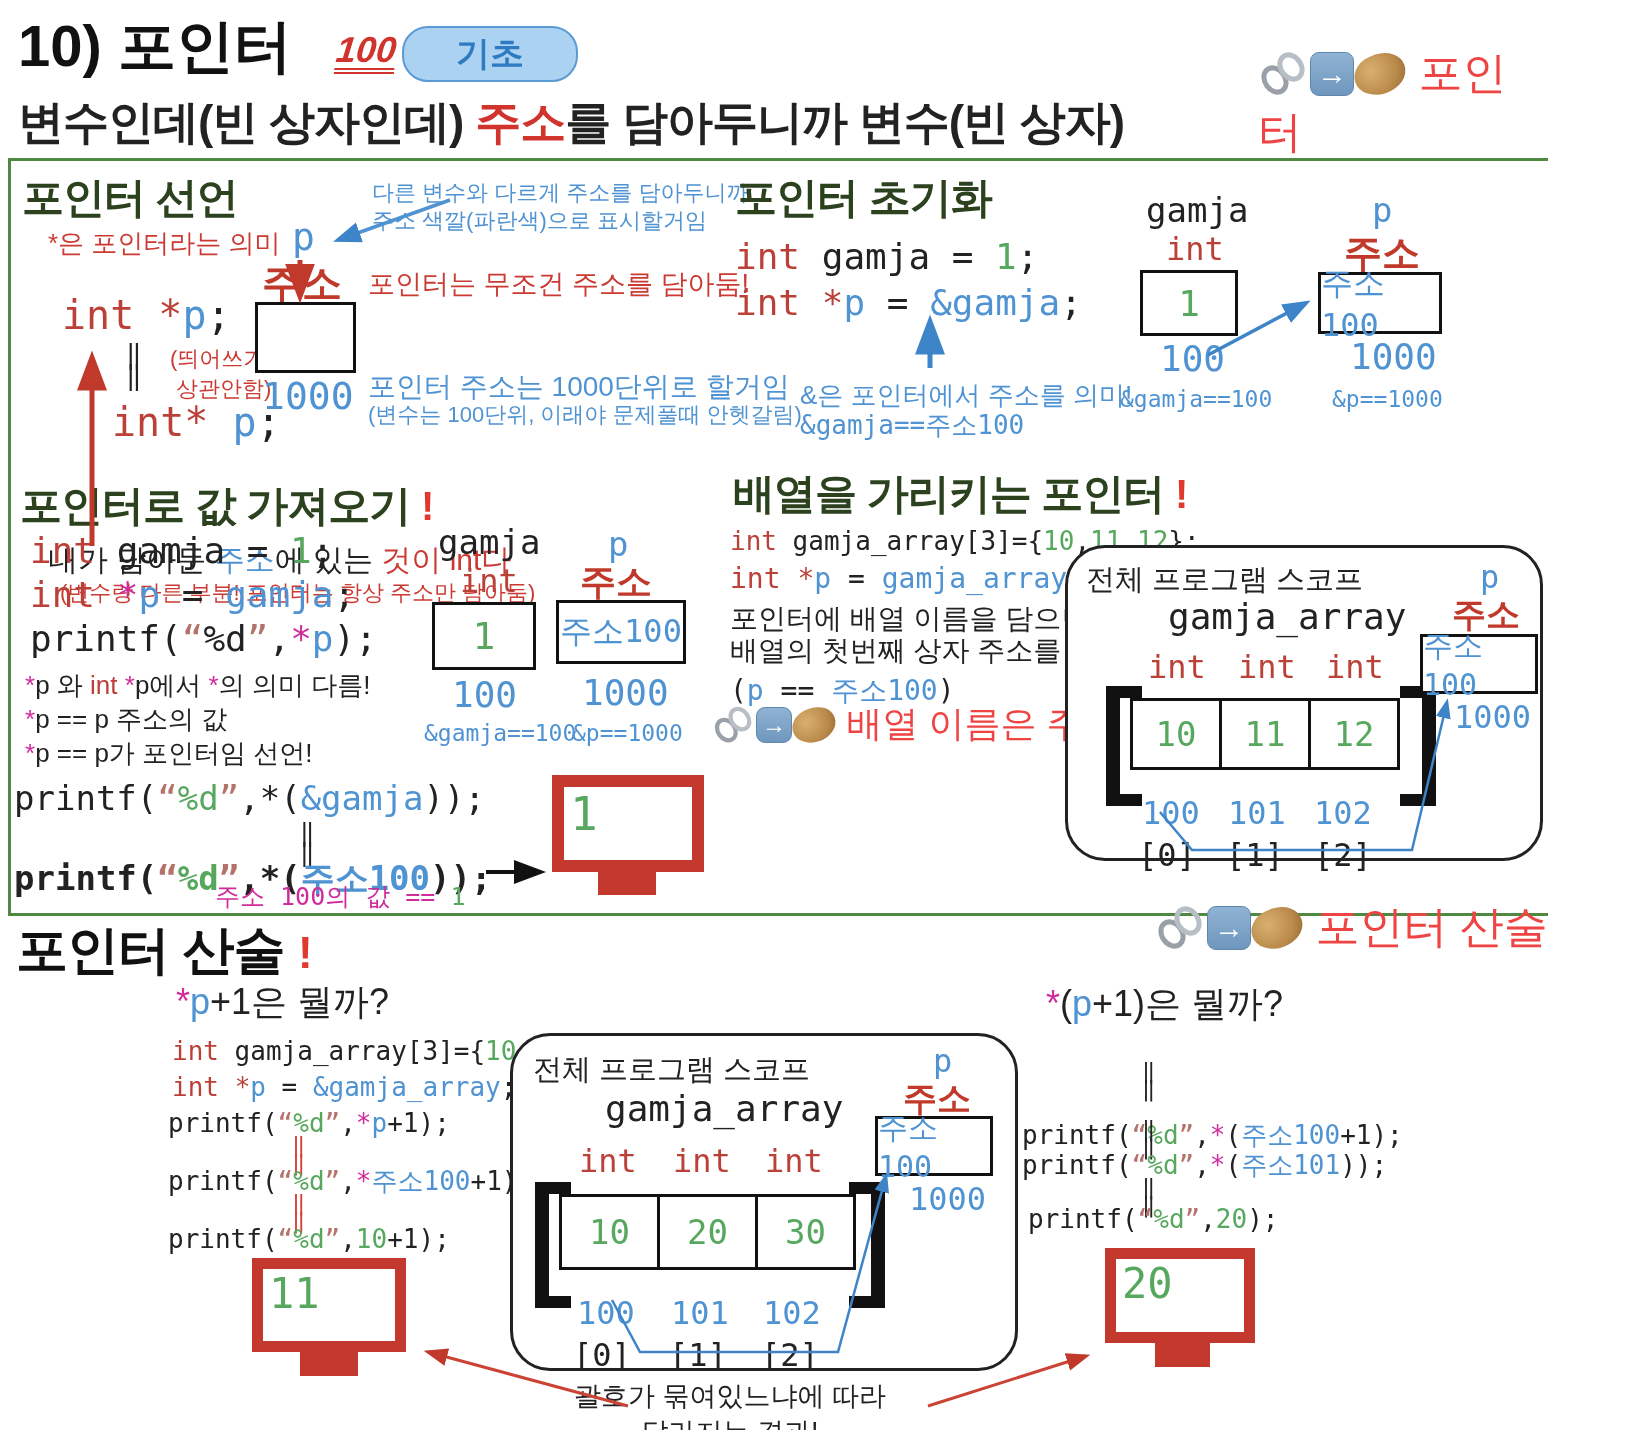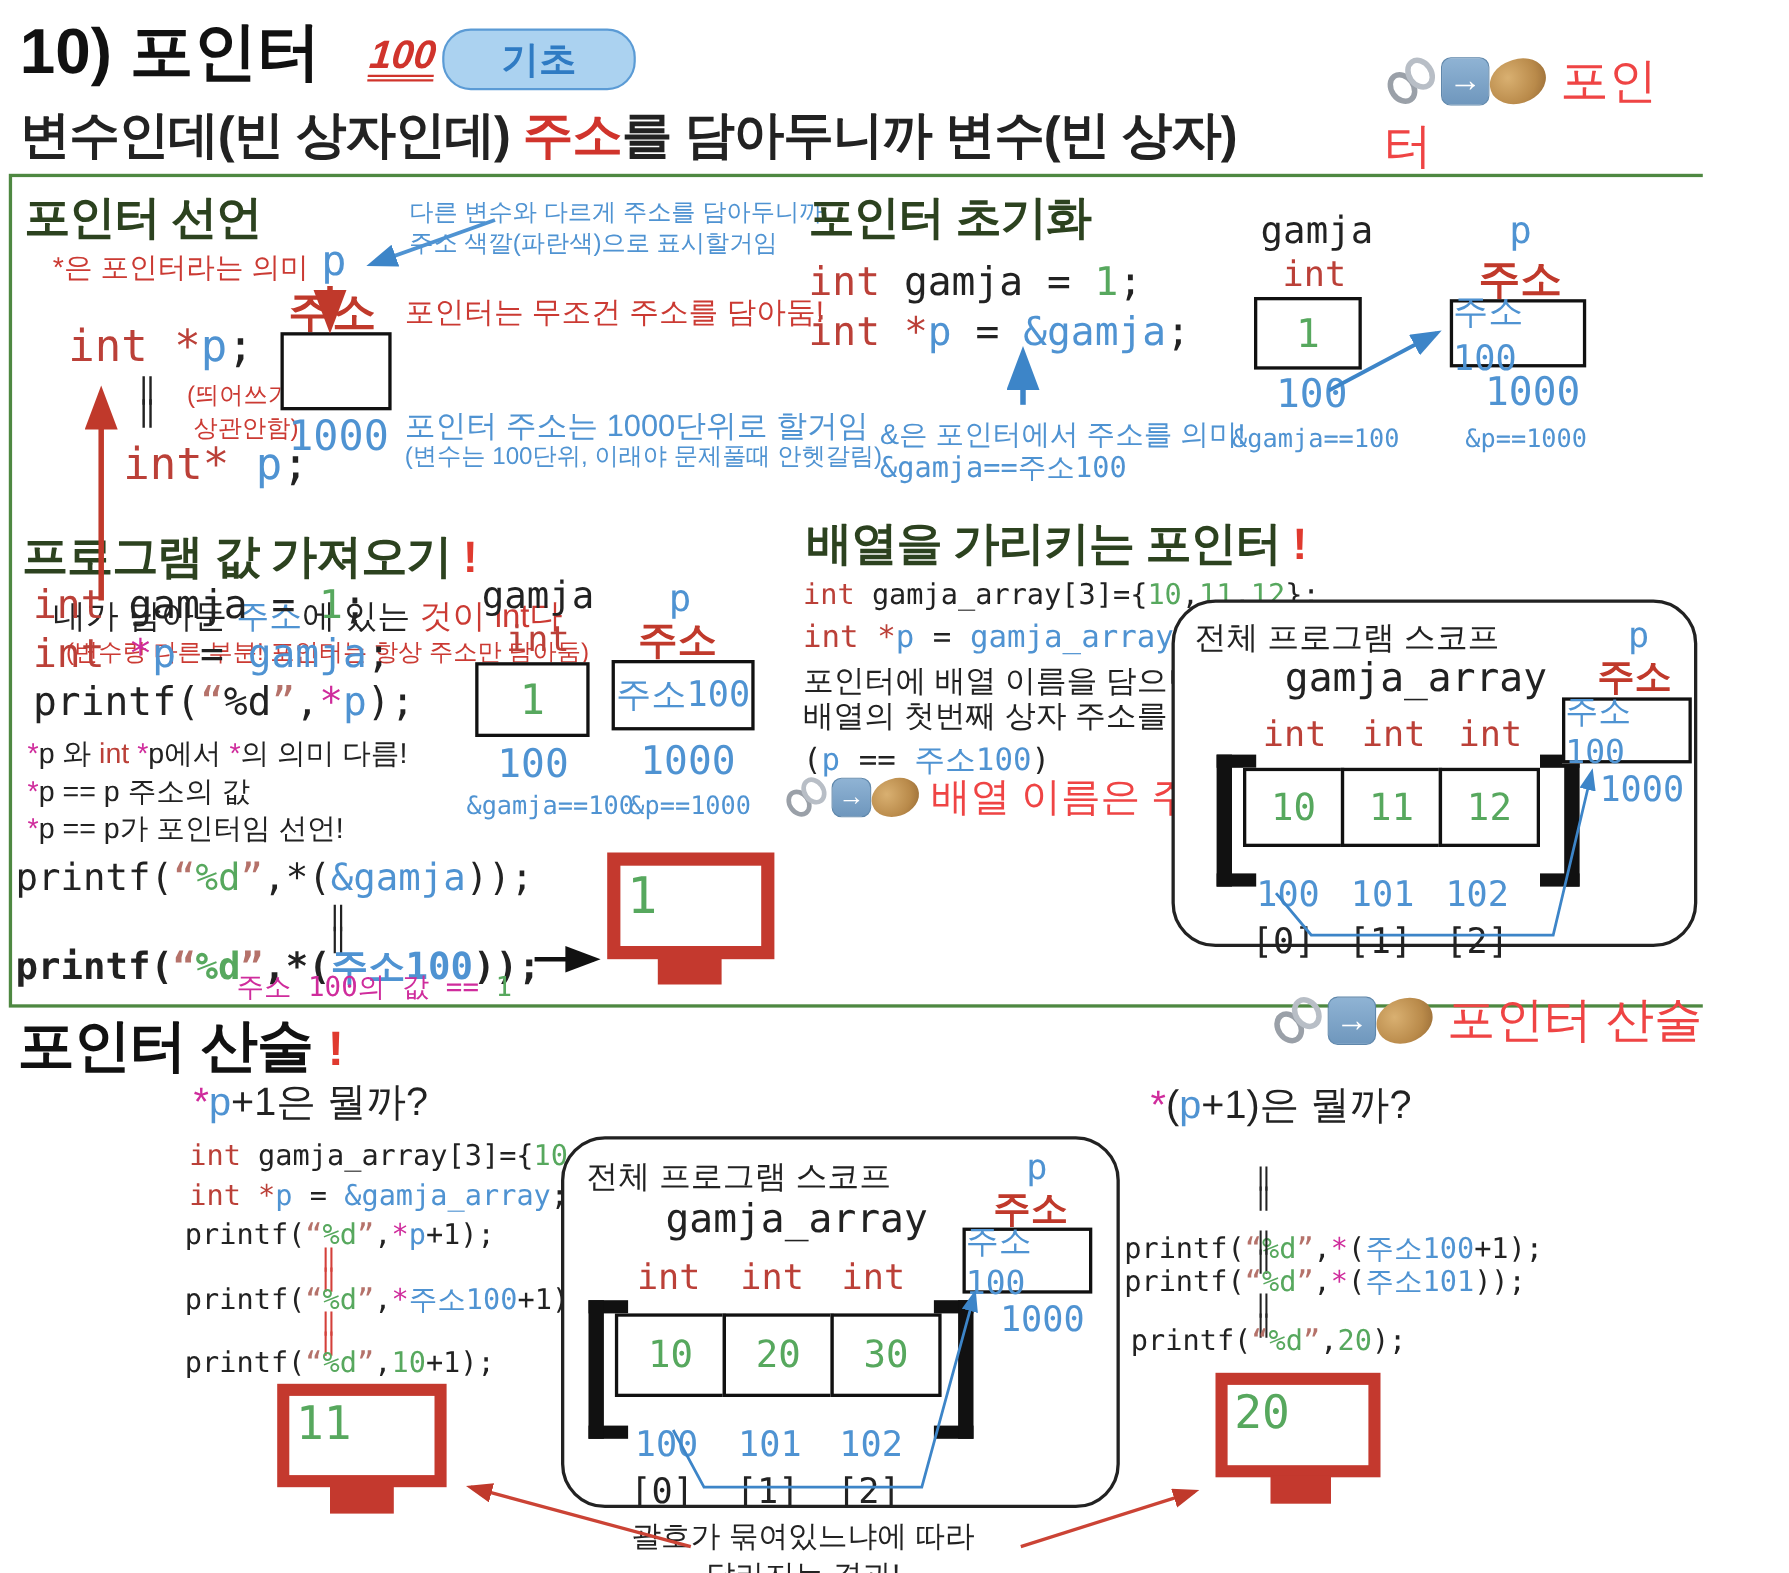--- a/index.html
+++ b/index.html
@@ -74,21 +74,21 @@
   <div class="abs mono blue" style="left:292px;top:215px;font-size:38px;">p</div>
   <div class="abs bold" style="left:262px;top:256px;font-size:40px;color:#c0392b;">주소</div>
   <div class="box" style="left:255px;top:302px;width:95px;height:65px;"></div>
   <div class="abs mono blue" style="left:262px;top:374px;font-size:38px;">1000</div>
   <div class="abs blue" style="left:372px;top:178px;font-size:22px;">다른 변수와 다르게 주소를 담아두니까</div>
   <div class="abs blue" style="left:372px;top:206px;font-size:22px;">주소 색깔(파란색)으로 표시할거임</div>
   <div class="abs red" style="left:368px;top:266px;font-size:27px;">포인터는 무조건 주소를 담아둠!</div>
   <div class="abs blue" style="left:368px;top:368px;font-size:28px;">포인터 주소는 1000단위로 할거임</div>
   <div class="abs blue" style="left:368px;top:400px;font-size:22px;">(변수는 100단위, 이래야 문제풀때 안헷갈림)</div>
 
-  <div class="abs hd" style="left:20px;top:478px;"><span>프로그램 값 가져오기</span> <span class="excl" style="font-size:40px;">!</span></div>
+  <div class="abs hd" style="left:20px;top:478px;"><span>포인터로 값 가져오기</span> <span class="excl" style="font-size:40px;">!</span></div>
   <div class="abs mono" style="left:30px;top:530px;font-size:36px;"><span class="tk-kw">int</span><span class="tk-pl"> gamja = </span><span class="tk-val">1</span><span class="tk-pl">;</span></div>
   <div class="abs mono" style="left:30px;top:574px;font-size:36px;"><span class="tk-kw">int</span><span class="tk-pl"> </span><span class="tk-ptr">*</span><span class="tk-var">p</span><span class="tk-pl"> = </span><span class="tk-addr">gamja</span><span class="tk-pl">;</span></div>
   <div class="abs mono" style="left:30px;top:618px;font-size:36px;"><span class="tk-pl">printf(</span><span class="tk-q">“</span><span class="tk-pl">%d</span><span class="tk-q">”</span><span class="tk-pl">,</span><span class="tk-ptr">*</span><span class="tk-var">p</span><span class="tk-pl">);</span></div>
   <div class="abs" style="left:25px;top:668px;font-size:26px;"><span class="tk-ptr">*</span><span class="tk-pl">p 와 </span><span class="tk-kw">int</span><span class="tk-pl"> </span><span class="tk-ptr">*</span><span class="tk-pl">p에서 </span><span class="tk-ptr">*</span><span class="tk-pl">의 의미 다름!</span></div>
   <div class="abs" style="left:25px;top:702px;font-size:26px;"><span class="tk-ptr">*</span><span class="tk-pl">p == p 주소의 값</span></div>
   <div class="abs" style="left:25px;top:736px;font-size:26px;"><span class="tk-ptr">*</span><span class="tk-pl">p == p가  포인터임 선언!</span></div>
   <div class="abs mono" style="left:14px;top:778px;font-size:34px;"><span class="tk-pl">printf(</span><span class="tk-q">“</span><span class="tk-str">%d</span><span class="tk-q">”</span><span class="tk-pl">,*(</span><span class="tk-addr">&amp;gamja</span><span class="tk-pl">));</span></div>
   <div class="abs eq dark" style="left:300px;top:824px;font-size:24px;">‖
 ‖</div>
   <div class="abs mono" style="left:14px;top:856px;font-size:34px;font-weight:bold;"><span class="tk-pl">printf(</span><span class="tk-q">“</span><span class="tk-str">%d</span><span class="tk-q">”</span><span class="tk-pl">,*(</span><span class="tk-addr">주소100</span><span class="tk-pl">));</span></div>

